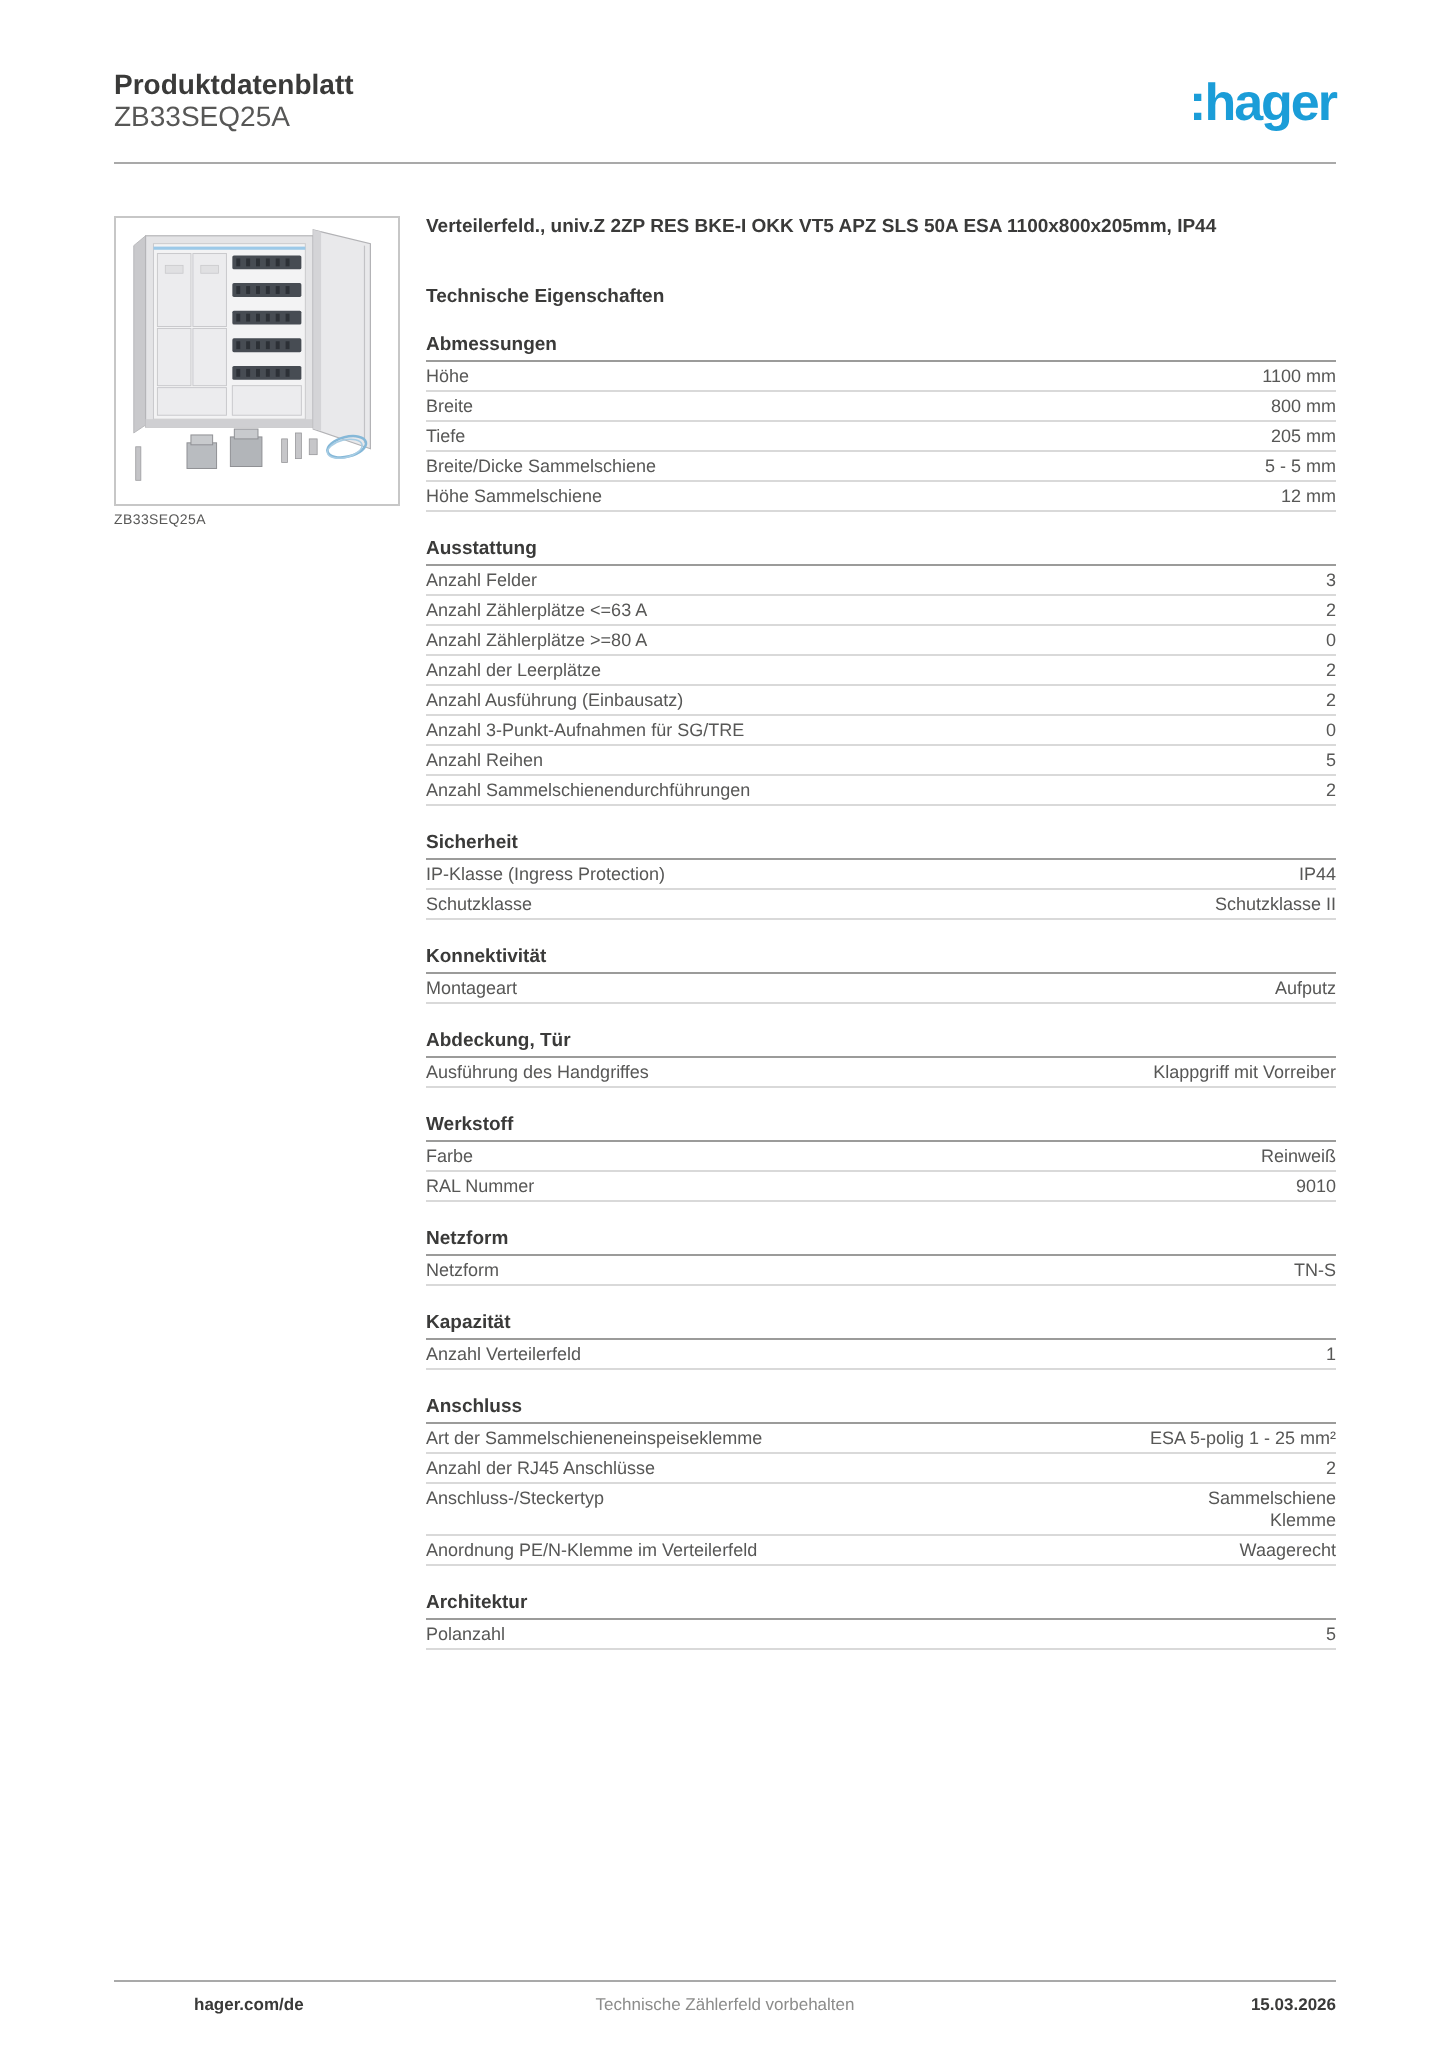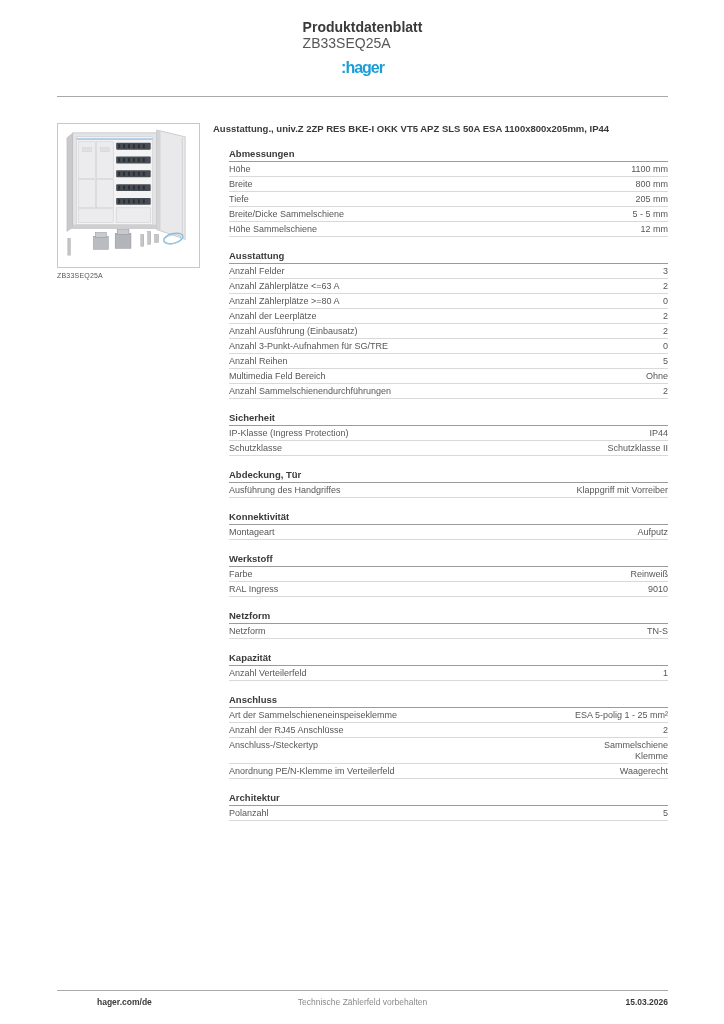--- a/index.html
+++ b/index.html
@@ -6,51 +6,50 @@
   html, body { background: #ffffff; }
   body {
     width: 724px; height: 1024px;
     position: relative;
     font-family: "Liberation Sans", sans-serif;
     color: #575756;
     overflow: hidden;
   }
   .page-header {
     margin: 0 56px 0 57px;
-    padding-top: 19px;
+    padding-top: 34px;
     border-bottom: 1px solid #a9a9a9;
     padding-bottom: 15px;
     display: flex;
     justify-content: space-between;
-    align-items: center;
-    flex-direction: column;
+    align-items: flex-start;
   }
   .doc-type { font-size: 14px; line-height: 16px; font-weight: bold; color: #3a3a39; }
   .doc-ref  { font-size: 14px; line-height: 16px; color: #575756; }
   .logo {
-    font-size: 16px; line-height: 26px; font-weight: bold;
+    font-size: 26px; line-height: 26px; font-weight: bold;
     color: #1b9dd8; letter-spacing: -1px; margin-top: 4px;
   }
   .main {
     margin: 26px 56px 0 57px;
     display: flex;
     align-items: flex-start;
   }
   .left-col { width: 143px; flex: none; }
   .image-box {
     width: 143px; height: 145px;
     border: 1px solid #c7c7c7;
     background: #ffffff;
   }
   .image-box svg { display: block; width: 100%; height: 100%; }
   .image-caption { margin-top: 4px; font-size: 7px; color: #575756; letter-spacing: 0.2px; }
   .right-col { flex: 1; margin-left: 13px; min-width: 0; }
   .product-title { font-size: 9.5px; line-height: 12px; font-weight: bold; color: #3a3a39; }
   .tech-title { margin-top: 23px; font-size: 9.5px; font-weight: bold; color: #3a3a39; }
-  .spec-section { margin-top: 13px; margin-left: 16px; }
+  .spec-section { margin-top: 13px; }
   .spec-heading {
     font-size: 9.5px; font-weight: bold; color: #3a3a39;
     padding-bottom: 2px;
     border-bottom: 1px solid #9b9b9a;
   }
   .spec-row {
     display: flex;
     justify-content: space-between;
     align-items: flex-start;
     font-size: 9px; line-height: 11px;
@@ -170,21 +169,22 @@
         </g>
 
         <ellipse cx="117" cy="116" rx="10" ry="5" fill="none" stroke="#85b8d8" stroke-width="1.3" transform="rotate(-14 117 116)"></ellipse>
         <ellipse cx="116" cy="117" rx="9" ry="4.4" fill="none" stroke="#a8cde4" stroke-width="0.8" transform="rotate(-14 116 117)"></ellipse>
       </svg>
     </div>
     <div class="image-caption">ZB33SEQ25A</div>
   </div>
 
   <div class="right-col">
-    <div class="product-title">Ausstattung., univ.Z 2ZP RES BKE-I OKK VT5 APZ SLS 50A ESA 1100x800x205mm, IP44</div>
+    <div class="product-title">Verteilerfeld., univ.Z 2ZP RES BKE-I OKK VT5 APZ SLS 50A ESA 1100x800x205mm, IP44</div>
+    <div class="tech-title">Technische Eigenschaften</div>
     <div>
   <div class="spec-section">
     <div class="spec-heading">Abmessungen</div>
     <div>
   <div class="spec-row">
     <span class="spec-label">Höhe</span>
     <span class="spec-value">1100 mm</span>
   </div>
 
   <div class="spec-row">
@@ -240,24 +240,20 @@
   <div class="spec-row">
     <span class="spec-label">Anzahl 3-Punkt-Aufnahmen für SG/TRE</span>
     <span class="spec-value">0</span>
   </div>
 
   <div class="spec-row">
     <span class="spec-label">Anzahl Reihen</span>
     <span class="spec-value">5</span>
   </div>
 
-  <div class="spec-row">
-    <span class="spec-label">Multimedia Feld Bereich</span>
-    <span class="spec-value">Ohne</span>
-  </div>
 
   <div class="spec-row">
     <span class="spec-label">Anzahl Sammelschienendurchführungen</span>
     <span class="spec-value">2</span>
   </div>
 </div>
   </div>
 
   <div class="spec-section">
     <div class="spec-heading">Sicherheit</div>
@@ -268,49 +264,49 @@
   </div>
 
   <div class="spec-row">
     <span class="spec-label">Schutzklasse</span>
     <span class="spec-value">Schutzklasse II</span>
   </div>
 </div>
   </div>
 
   <div class="spec-section">
+    <div class="spec-heading">Konnektivität</div>
+    <div>
+  <div class="spec-row">
+    <span class="spec-label">Montageart</span>
+    <span class="spec-value">Aufputz</span>
+  </div>
+</div>
+  </div>
+
+  <div class="spec-section">
     <div class="spec-heading">Abdeckung, Tür</div>
     <div>
   <div class="spec-row">
     <span class="spec-label">Ausführung des Handgriffes</span>
     <span class="spec-value">Klappgriff mit Vorreiber</span>
   </div>
 </div>
   </div>
 
   <div class="spec-section">
-    <div class="spec-heading">Konnektivität</div>
-    <div>
-  <div class="spec-row">
-    <span class="spec-label">Montageart</span>
-    <span class="spec-value">Aufputz</span>
-  </div>
-</div>
-  </div>
-
-  <div class="spec-section">
     <div class="spec-heading">Werkstoff</div>
     <div>
   <div class="spec-row">
     <span class="spec-label">Farbe</span>
     <span class="spec-value">Reinweiß</span>
   </div>
 
   <div class="spec-row">
-    <span class="spec-label">RAL Ingress</span>
+    <span class="spec-label">RAL Nummer</span>
     <span class="spec-value">9010</span>
   </div>
 </div>
   </div>
 
   <div class="spec-section">
     <div class="spec-heading">Netzform</div>
     <div>
   <div class="spec-row">
     <span class="spec-label">Netzform</span>

